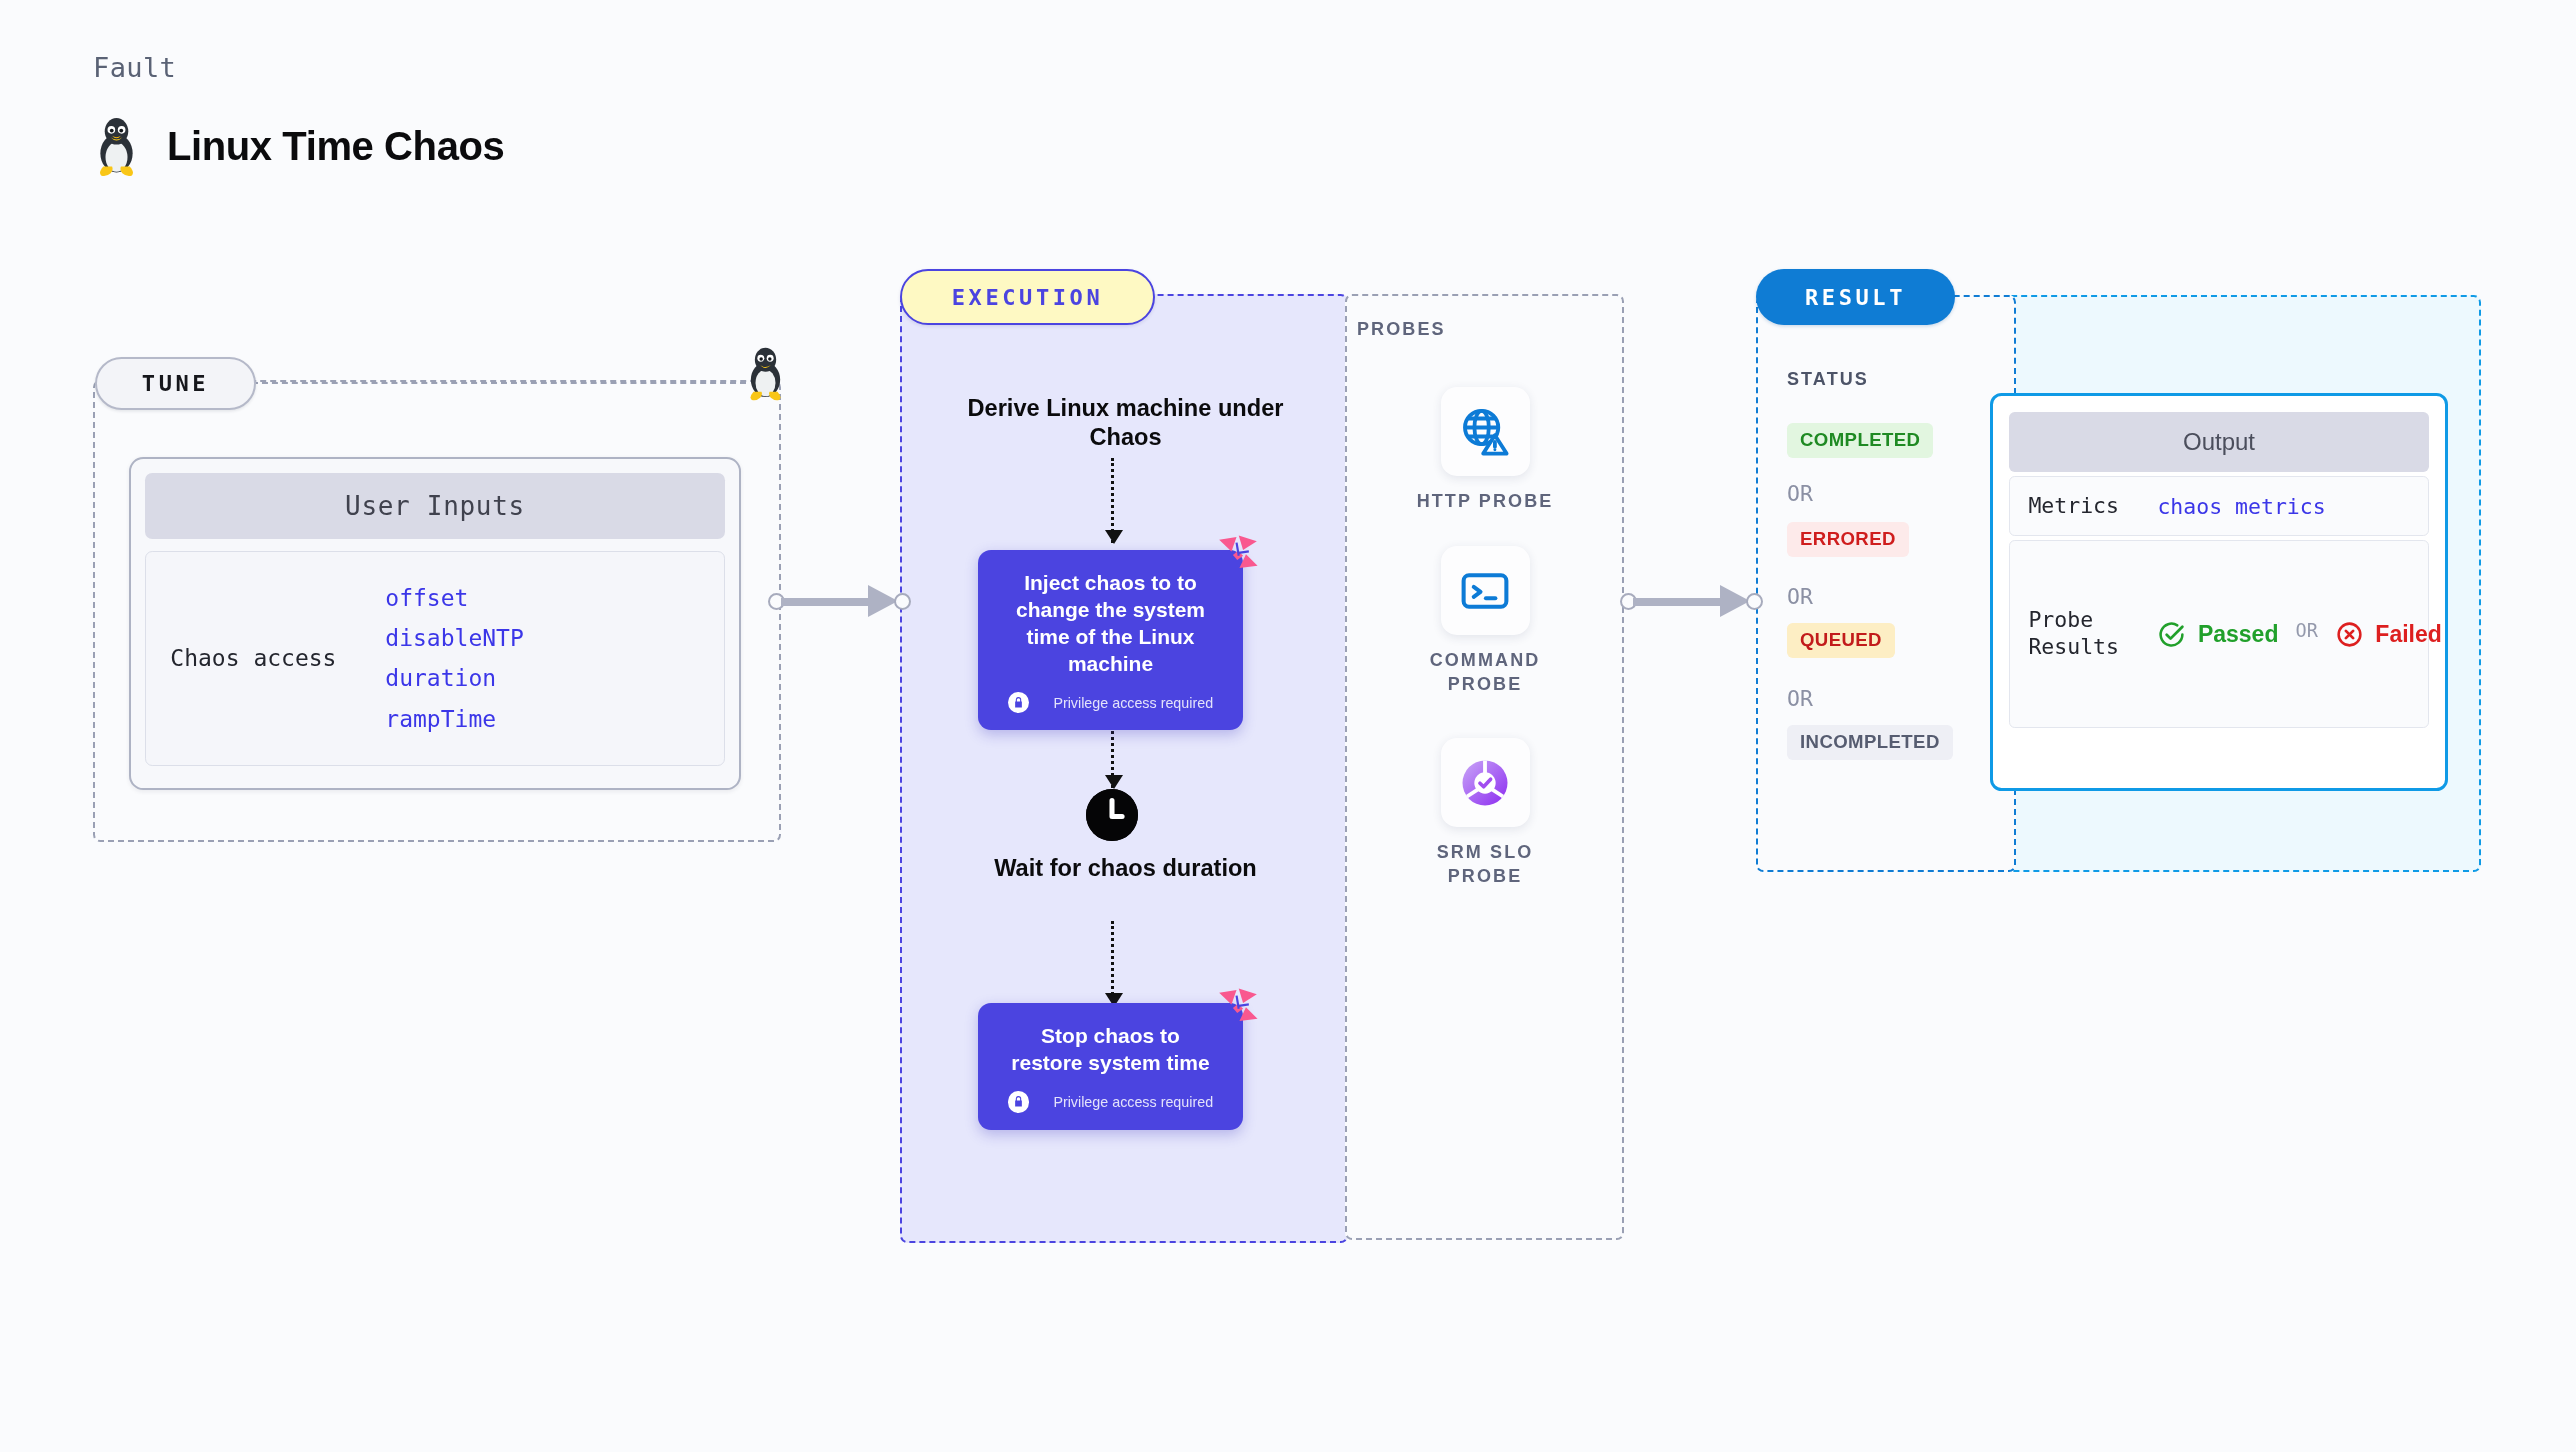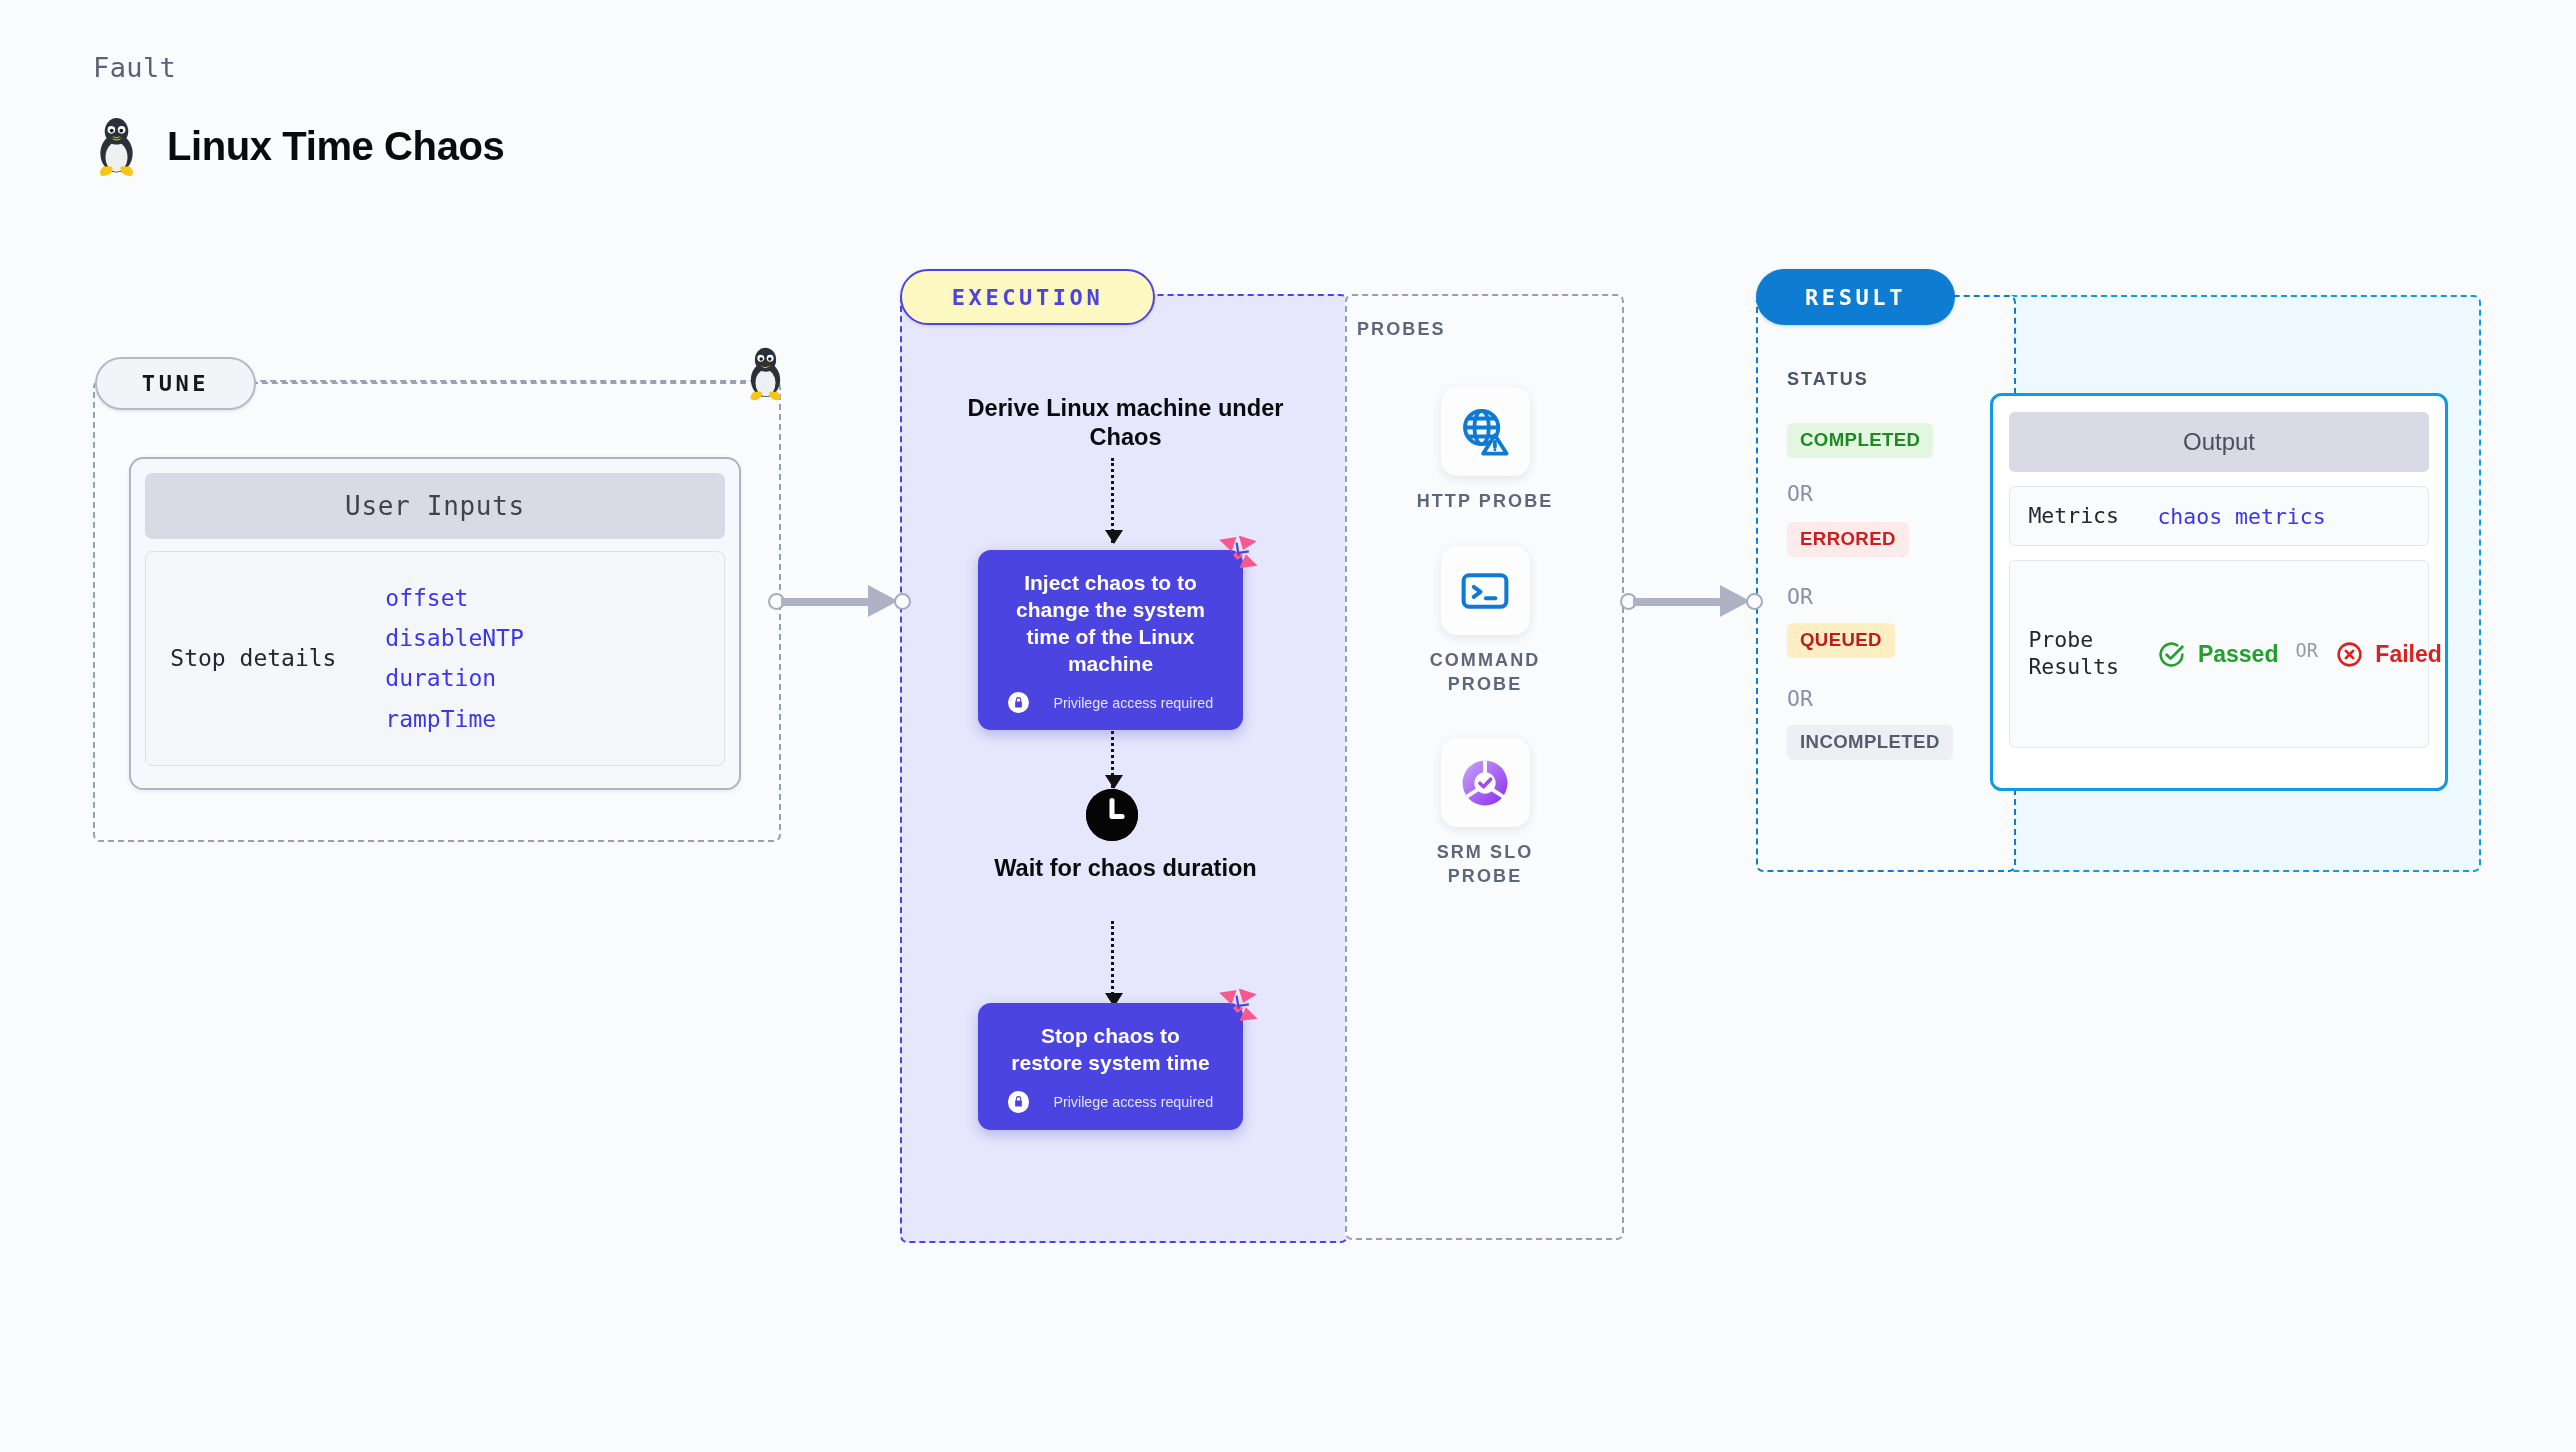--- a/index.html
+++ b/index.html
@@ -194,21 +194,21 @@
   .out-card {
     position: absolute; left: 1990px; top: 393px; width: 458px; height: 398px;
     background: #fff; border: 3.6px solid #0f9ae6; border-radius: 11.5px; padding: 15.8px;
   }
   .out-head {
     height: 60px; background: #d9dae6; border-radius: 5.7px;
     display: flex; align-items: center; justify-content: center;
     font-family: Liberation Sans, sans-serif; font-size: 24px; color: #4b4e5c;
   }
   .out-row {
-    margin-top: 14px; background: #fafbfd; border: 1.4px solid #e3e6ee; border-radius: 5.7px;
+    margin-top: 4px; background: #fafbfd; border: 1.4px solid #e3e6ee; border-radius: 5.7px;
     display: flex; align-items: center; padding: 15.8px 18.6px;
   }
   .out-row .k {
     font-family: "DejaVu Sans Mono", monospace; font-size: 21.5px; color: #24262e;
     width: 129px; flex: 0 0 auto; line-height: 1.25;
   }
   .out-row .v { font-family: "DejaVu Sans Mono", monospace; font-size: 21.5px; color: #3b36e8; }
   .out-row.tall { height: 188px; align-items: center; }
   .probe-res { display: flex; flex-direction: row; gap: 17px; }
   .pr-line { display: flex; align-items: center; gap: 11.5px; font-size: 23px; font-weight: 700; }
@@ -251,21 +251,21 @@
     <circle cx="25.5" cy="21" r="2.6" fill="#14181c"></circle>
       <circle cx="38.5" cy="21" r="2.6" fill="#14181c"></circle>
     <path d="M24 30 q8 6 16 0 q-8 9 -16 0z" fill="#f9c617"></path>
     <path d="M14 70 q-7 8 -3 12 q6 3 13 -3 q4 -4 2 -9z" fill="#f9c617"></path>
     <path d="M50 70 q7 8 3 12 q-6 3 -13 -3 q-4 -4 -2 -9z" fill="#f9c617"></path>
   </svg>
 
   <div class="tune-card">
     <div class="tune-head">User Inputs</div>
     <div class="tune-body">
-      <div class="k">Stop details</div>
+      <div class="k">Chaos access</div>
       <div class="vals">
         <span>offset</span>
         <span>disableNTP</span>
         <span>duration</span>
         <span>rampTime</span>
       </div>
     </div>
   </div>
 
   <div class="arrow arrow-1">

